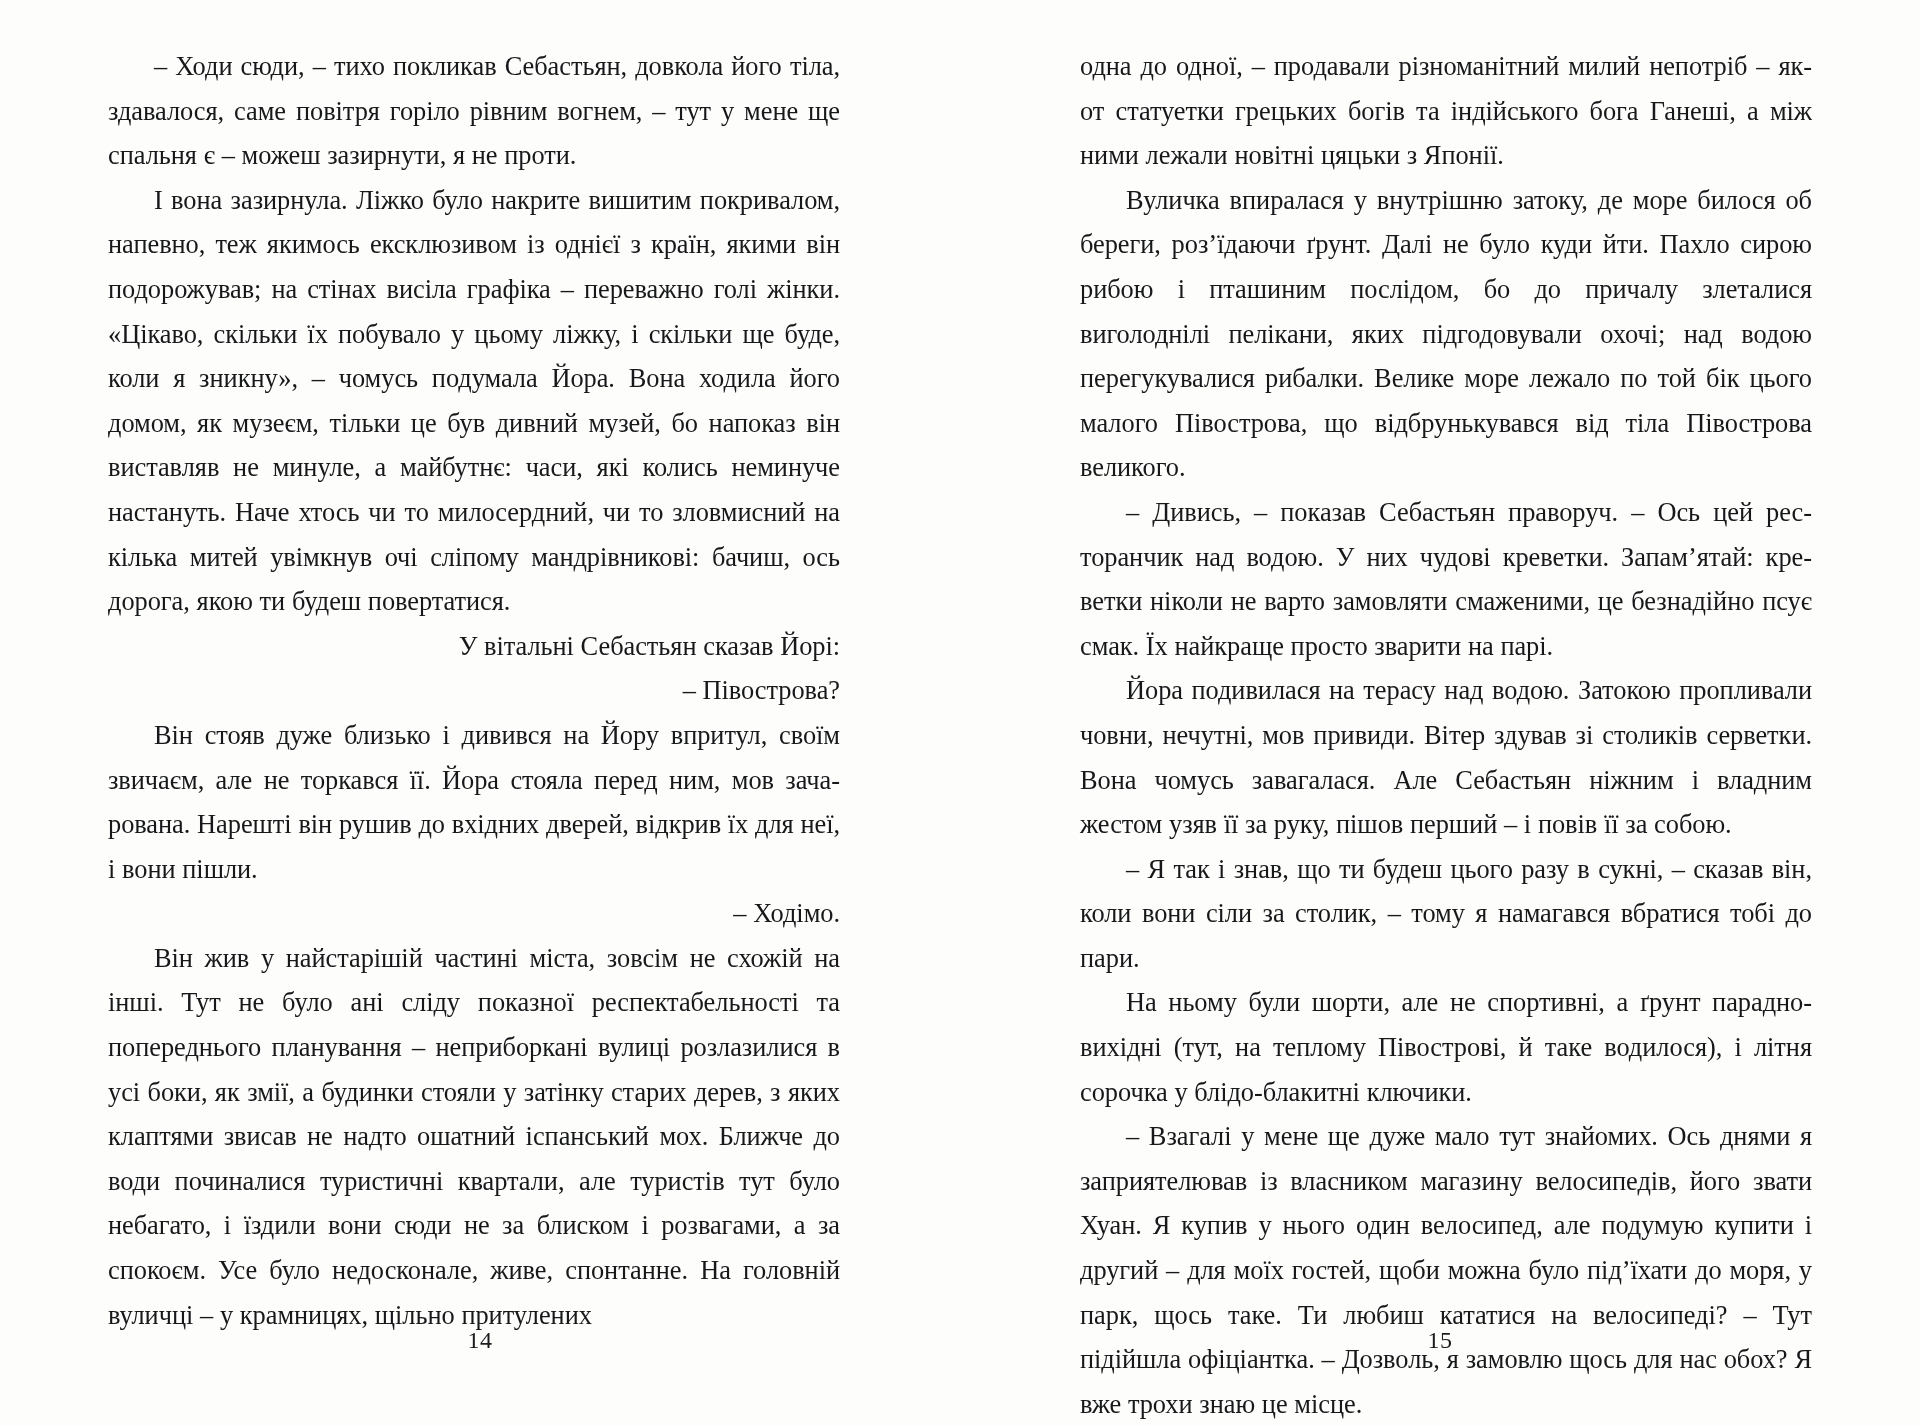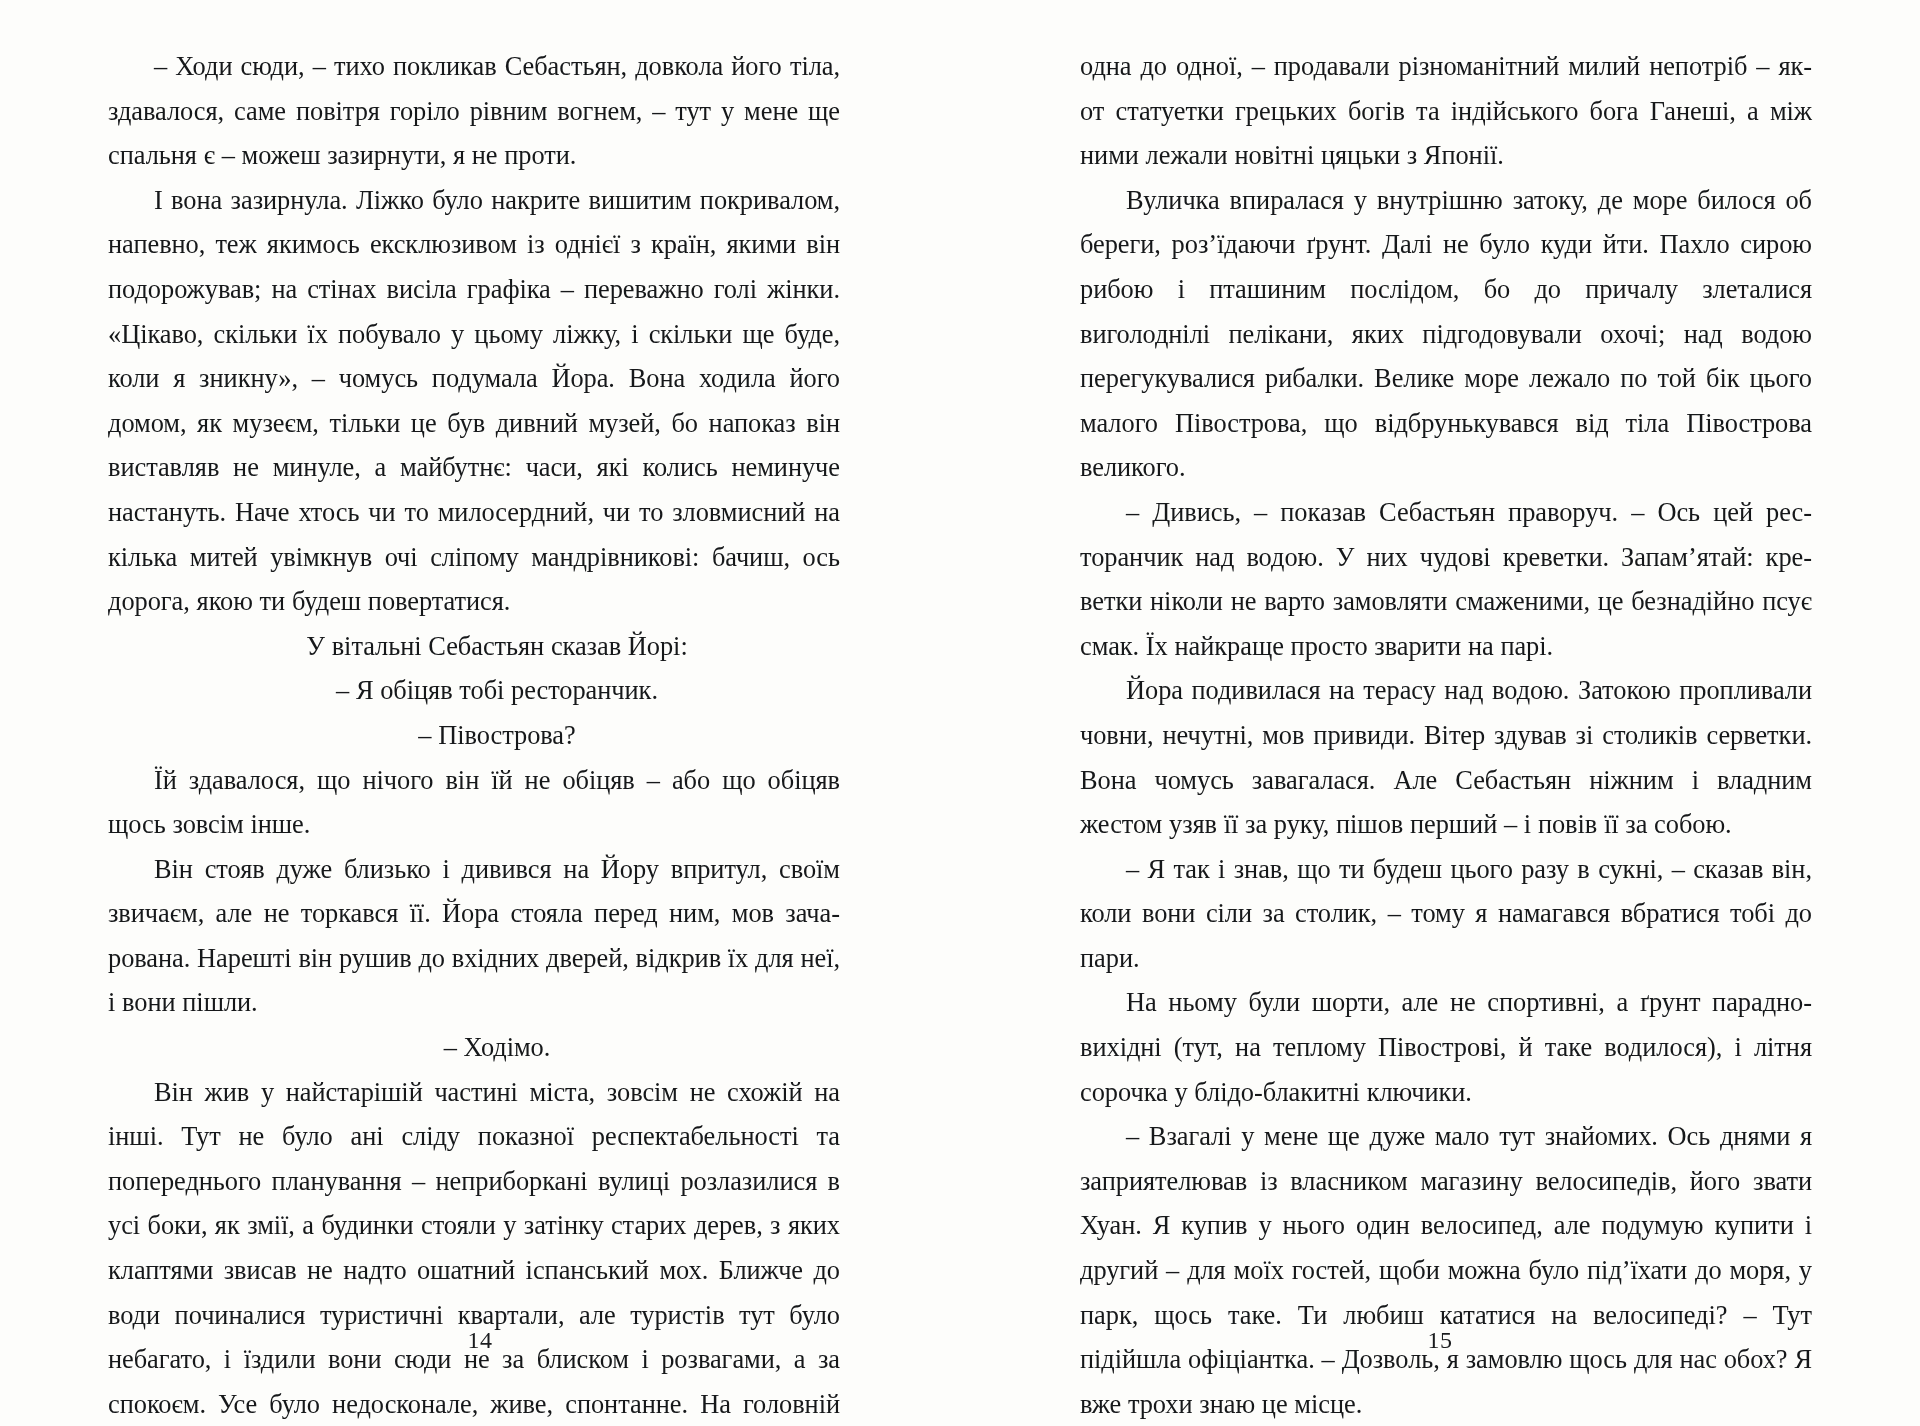--- a/index.html
+++ b/index.html
@@ -51,21 +51,21 @@
     hyphens: manual;
     -webkit-hyphens: manual;
   }
   p.para.cont {
     text-indent: 0;
   }
   p.para.dash {
     text-indent: 46px;
   }
   p.para.short {
-    text-align: center;
+    text-align: right;
   }
   .pagenum {
     position: absolute;
     bottom: 72px;
     left: 0;
     width: 100%;
     text-align: center;
     font-size: 24px;
     line-height: 28px;
     color: #1a1c1e;
@@ -82,23 +82,21 @@
 </head>
 <body>
 
 <div class="spread">
 
   <div class="page page-left">
     <div class="textblock">
       <p class="para dash">– Ходи сюди, – тихо покликав Себастьян, довкола його тіла, здавалося, саме повітря горіло рівним вогнем, – тут у мене ще спальня є – можеш зазирнути, я не проти.</p>
       <p class="para">І вона зазирнула. Ліжко було накрите вишитим покри­валом, напевно, теж якимось ексклюзивом із однієї з країн, якими він подорожував; на стінах висіла графіка – переважно голі жінки. «Цікаво, скільки їх побувало у цьому ліжку, і скіль­ки ще буде, коли я зникну», – чомусь подумала Йора. Вона ходила його домом, як музеєм, тільки це був дивний музей, бо напоказ він виставляв не минуле, а майбутнє: часи, які колись неминуче настануть. Наче хтось чи то милосердний, чи то зловмисний на кілька митей увімкнув очі сліпому ман­дрівникові: бачиш, ось дорога, якою ти будеш повертатися.</p>
       <p class="para short">У вітальні Себастьян сказав Йорі:</p>
-      <p class="para short">– Я обіцяв тобі ресторанчик.</p>
       <p class="para short">– Півострова?</p>
-      <p class="para">Їй здавалося, що нічого він їй не обіцяв – або що обіцяв щось зовсім інше.</p>
       <p class="para">Він стояв дуже близько і дивився на Йору впритул, своїм звичаєм, але не торкався її. Йора стояла перед ним, мов зача­рована. Нарешті він рушив до вхідних дверей, відкрив їх для неї, і вони пішли.</p>
       <p class="para short">– Ходімо.</p>
       <p class="para">Він жив у найстарішій частині міста, зовсім не схожій на інші. Тут не було ані сліду показної респектабельності та попереднього планування – неприборкані вулиці розла­зилися в усі боки, як змії, а будинки стояли у затінку старих дерев, з яких клаптями звисав не надто ошатний іспанський мох. Ближче до води починалися туристичні квартали, але туристів тут було небагато, і їздили вони сюди не за блиском і розвагами, а за спокоєм. Усе було недосконале, живе, спон­танне. На головній вуличці – у крамницях, щільно притулених</p>
     </div>
     <div class="pagenum">14</div>
   </div>
 
   <div class="page page-right">
     <div class="textblock">
       <p class="para cont">одна до одної, – продавали різноманітний милий непотріб – як-от статуетки грецьких богів та індійського бога Ганеші, а між ними лежали новітні цяцьки з Японії.</p>

